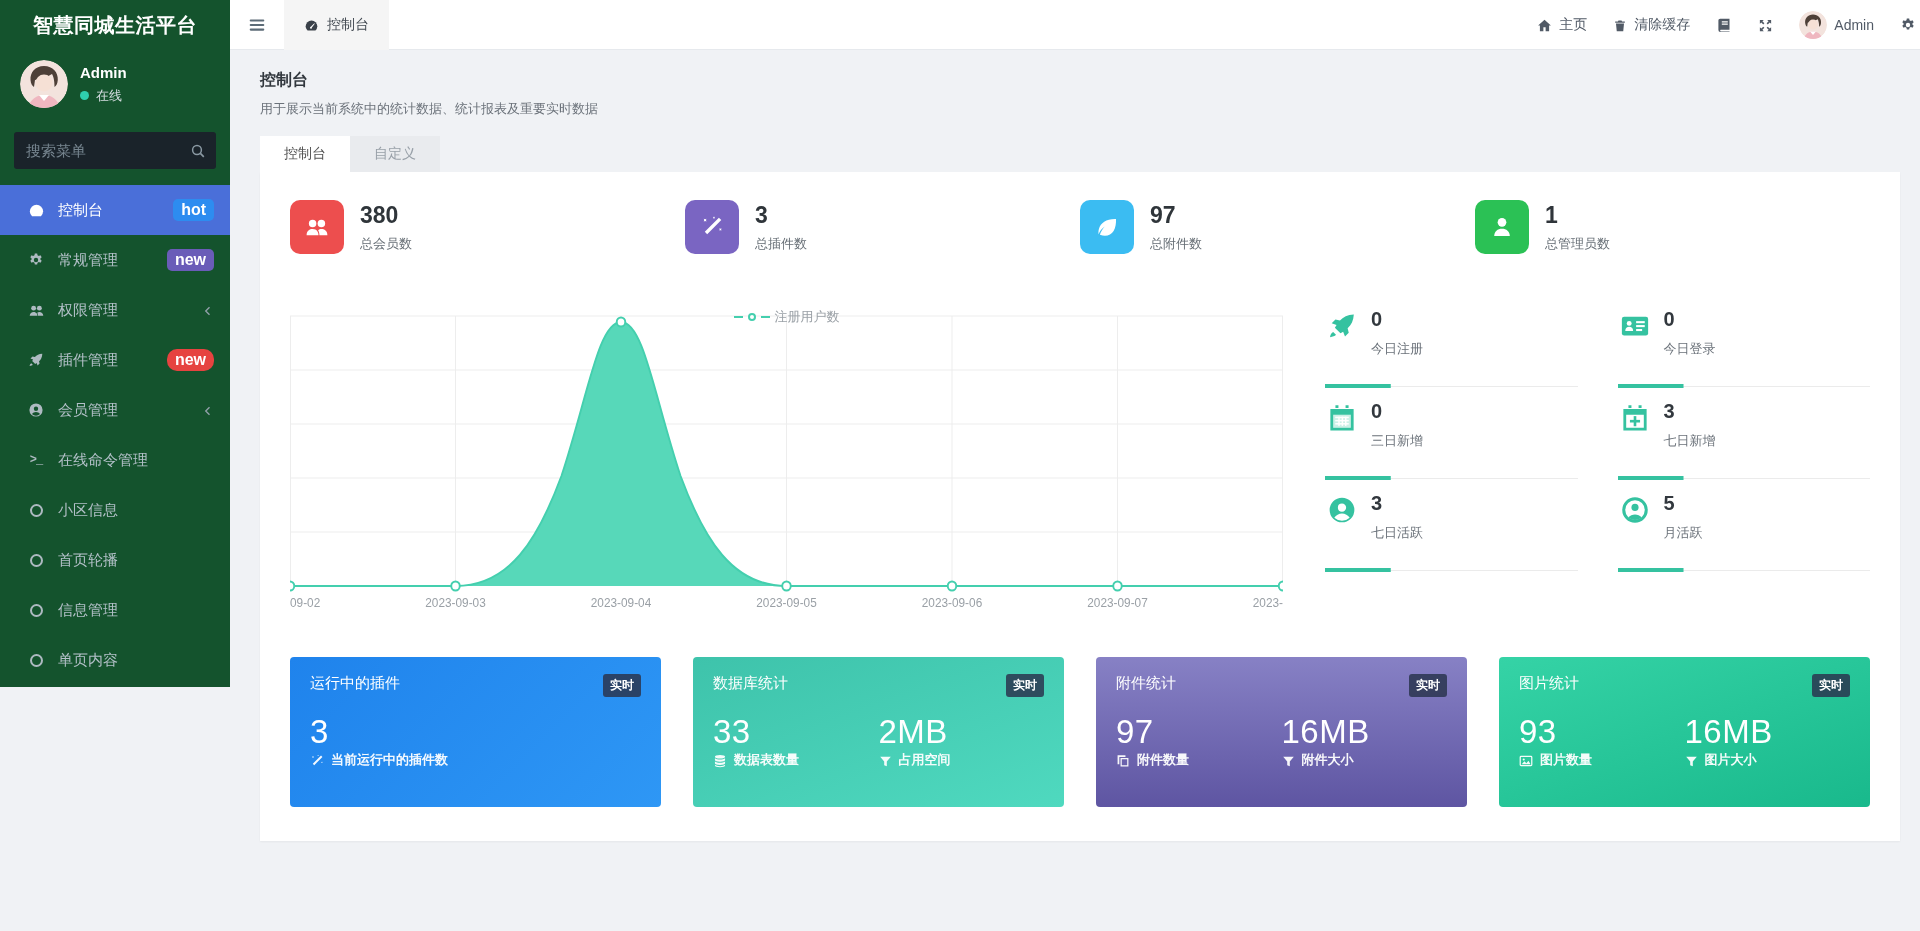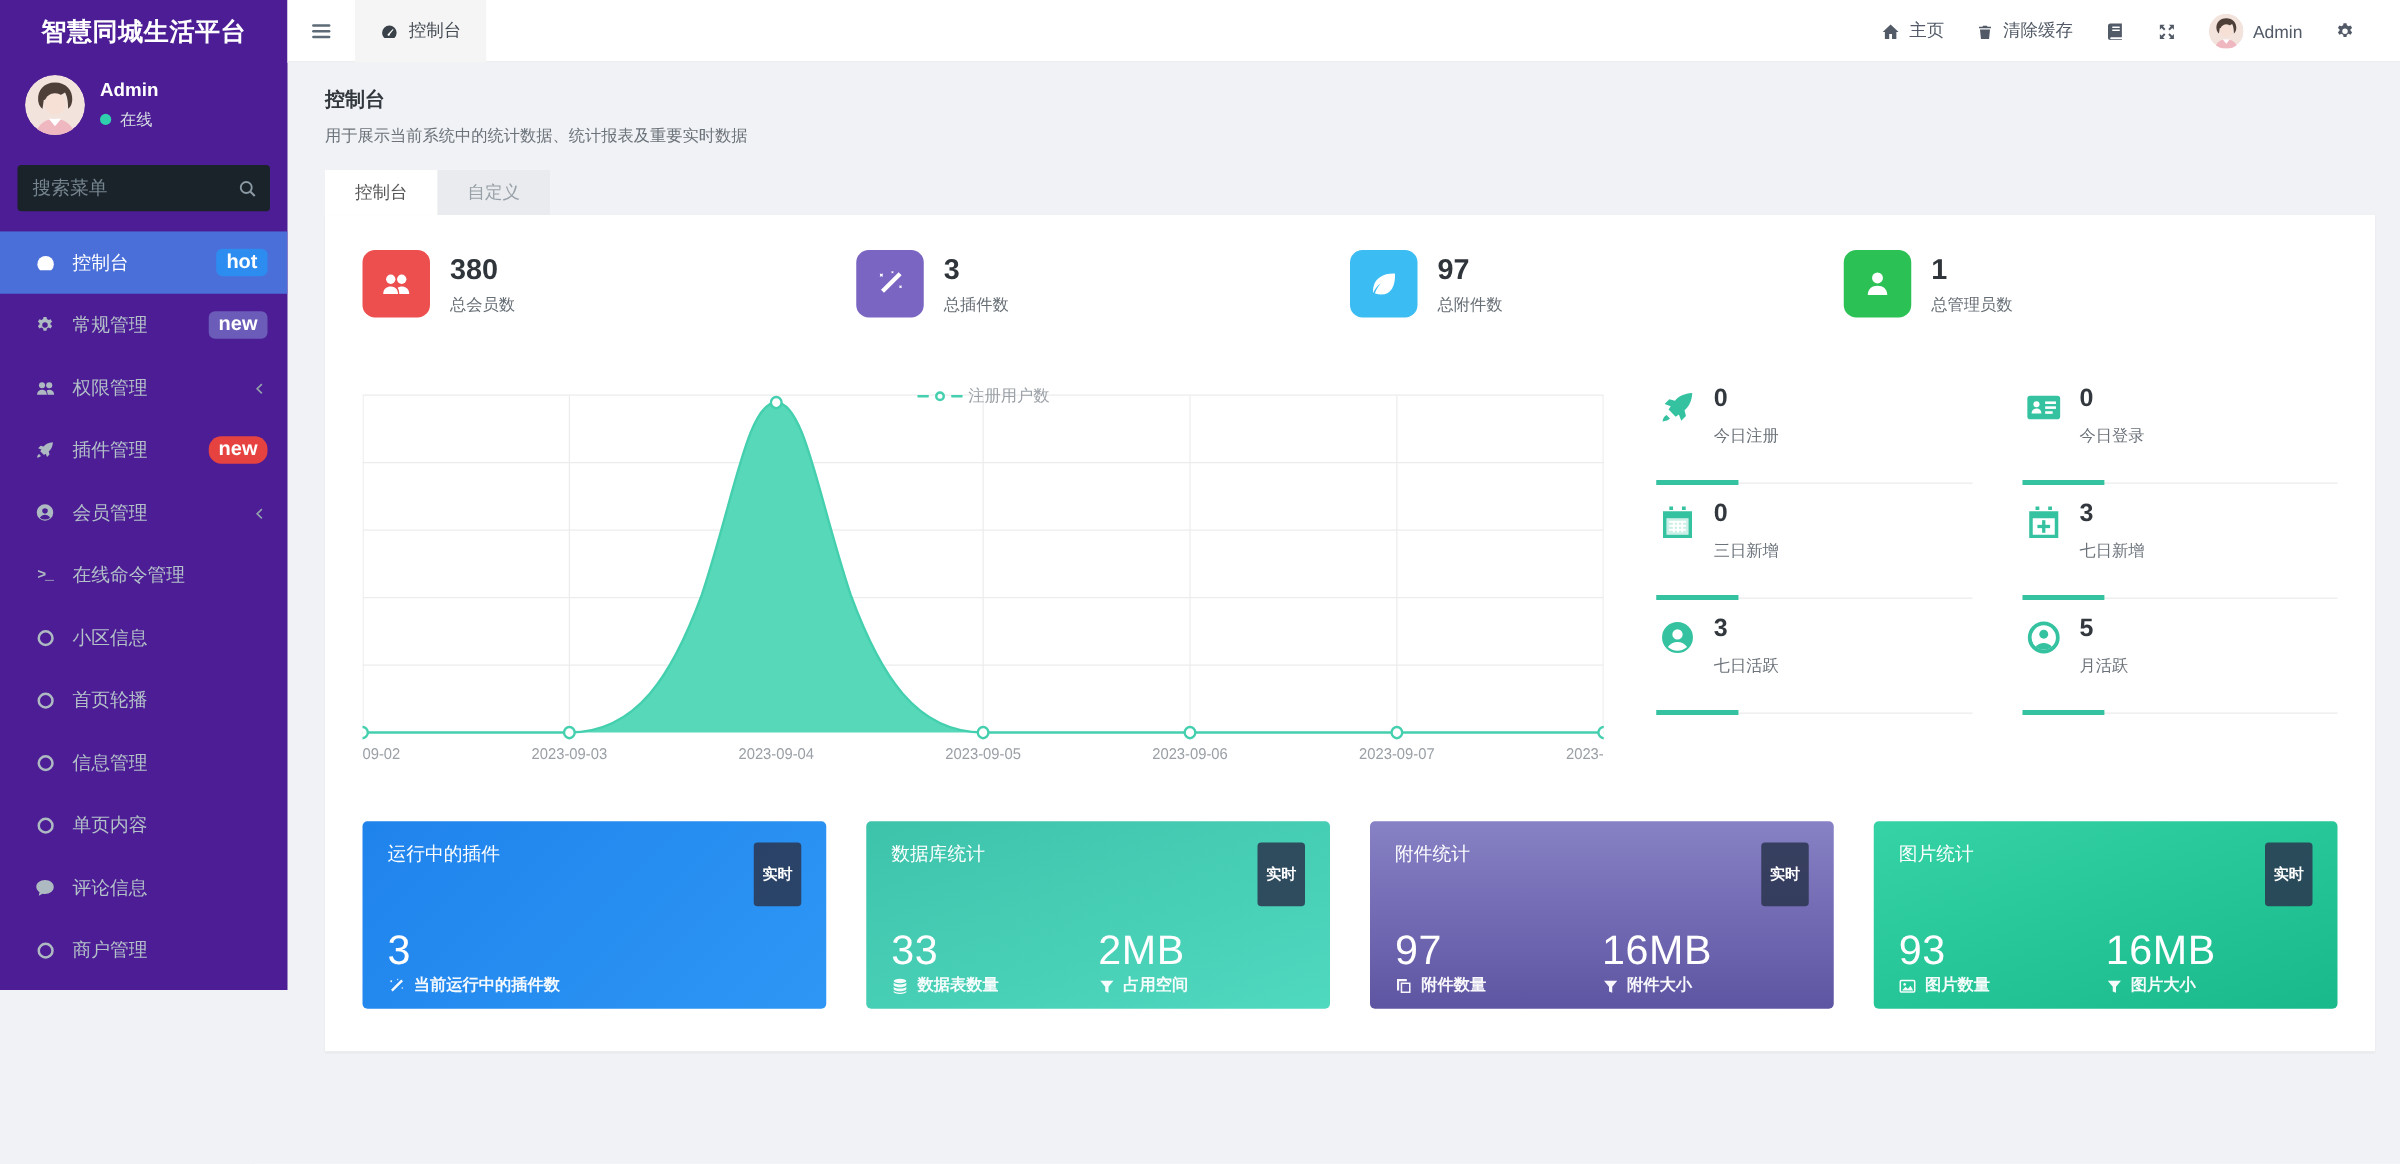--- a/index.html
+++ b/index.html
@@ -1,21 +1,21 @@
 <!DOCTYPE html>
 <html><head>
 <meta charset="utf-8">
 <style>
   * { margin:0; padding:0; box-sizing:border-box; }
   html,body { width:1920px; height:931px; overflow:hidden; }
   body { font-family:"Liberation Sans","DejaVu Sans",sans-serif; background:#f0f2f5; display:flex; font-size:14px; color:#333; }
   svg.ic { display:inline-block; vertical-align:middle; flex:none; }
 
   
-  .sidebar { width:230px; height:792px; background:#4c1d95; color:#b3c0c8; flex:none; display:flex; flex-direction:column; }
+  .sidebar { width:230px; height:687px; background:#14532d; color:#b3c0c8; flex:none; display:flex; flex-direction:column; }
   .brand { height:50px; display:flex; align-items:center; justify-content:center; color:#fff; font-size:20px; font-weight:bold; letter-spacing:.5px; }
   .userpanel { display:flex; align-items:center; gap:12px; padding:10px 20px 12px 20px; }
   .avatar { width:48px; height:48px; border-radius:50%; overflow:hidden; flex:none; }
   .uname { color:#fff; font-weight:bold; font-size:15px; margin-bottom:6px; }
   .ustatus { font-size:13px; color:#d7dee2; display:flex; align-items:center; gap:7px; }
   .dot { width:9px; height:9px; border-radius:50%; background:#2fcfae; display:inline-block; }
   .sidesearch { margin:12px 14px 16px 14px; position:relative; }
   .sidesearch input { width:100%; height:37px; background:#1a232a; border:none; border-radius:3px; color:#cfd8dd; font-size:15px; padding:0 34px 0 12px; outline:none; font-family:inherit; }
   .sidesearch input::placeholder { color:#76858f; }
   .sidesearch .sic { position:absolute; right:10px; top:10px; color:#8a99a3; }
@@ -32,21 +32,21 @@
   .arrow { color:#93a1ab; font-size:13px; }
   .dotc { width:13px; height:13px; border:2px solid #aebac1; border-radius:50%; display:inline-block; }
   .term { font-family:"Liberation Mono","DejaVu Sans Mono",monospace; font-size:12px; font-weight:bold; letter-spacing:-1px; }
 
   
   .main { flex:1; display:flex; flex-direction:column; min-width:0; }
 
   .navbar { height:50px; background:#fff; border-bottom:1px solid #e6e9ed; display:flex; align-items:center; flex:none; }
   .hamb { width:54px; height:50px; display:flex; align-items:center; justify-content:center; color:#5c6b77; cursor:pointer; }
   .navtab { height:50px; display:flex; align-items:center; gap:8px; background:#f5f5f5; padding:0 20px; color:#454c54; cursor:pointer; font-size:14px; }
-  .navright { margin-left:auto; display:flex; align-items:center; gap:26px; padding-right:36px; color:#515a66; }
+  .navright { margin-left:auto; display:flex; align-items:center; gap:26px; padding-right:4px; color:#515a66; }
   .navitem { display:flex; align-items:center; gap:7px; cursor:pointer; font-size:14px; color:#515a66; }
   .navavatar { width:28px; height:28px; border-radius:50%; overflow:hidden; }
 
   .content { padding:20px 20px 0 30px; }
   .ptitle { font-size:16px; font-weight:bold; color:#32383e; }
   .psub { font-size:13px; color:#6b727a; margin-top:9px; }
   .tabs { display:flex; margin-top:18px; }
   .tab { padding:9px 24px; font-size:14px; cursor:pointer; }
   .tab.on { background:#fff; color:#555; }
   .tab.off { background:#e9ebee; color:#98a0a8; }
@@ -81,21 +81,21 @@
 
   
   .cards { display:grid; grid-template-columns:repeat(4,1fr); gap:32px; margin-top:44px; }
   .card { border-radius:4px; color:#fff; padding:17px 20px 20px 20px; height:150px; }
   .card.g1 { background:linear-gradient(135deg,#1f83ec,#2e97f5); }
   .card.g2 { background:linear-gradient(160deg,#3ec3ab,#4fd9bf); }
   .card.g3 { background:linear-gradient(180deg,#8781c5,#5e55a2); }
   .card.g4 { background:linear-gradient(160deg,#35d3a6,#19b98c); }
   .chead { display:flex; align-items:flex-start; }
   .ctitle { font-size:15px; }
-  .cbadge { margin-left:auto; background:rgba(42,53,79,.85); font-size:12px; font-weight:bold; padding:17px 7px; border-radius:3px; }
+  .cbadge { margin-left:auto; background:rgba(42,53,79,.85); font-size:12px; font-weight:bold; padding:3px 7px; border-radius:3px; }
   .cmetrics { display:grid; grid-template-columns:1fr 1fr; margin-top:16px; }
   .cval { font-size:33px; font-weight:400; letter-spacing:.5px; }
   .cmlab { display:flex; align-items:center; gap:7px; font-size:13px; opacity:.95;font-weight:bold; }
 </style>
 </head>
 <body>
 
 <svg width="0" height="0" style="position:absolute">
   <defs>
     <symbol id="i-gauge" viewBox="0 0 16 16">

